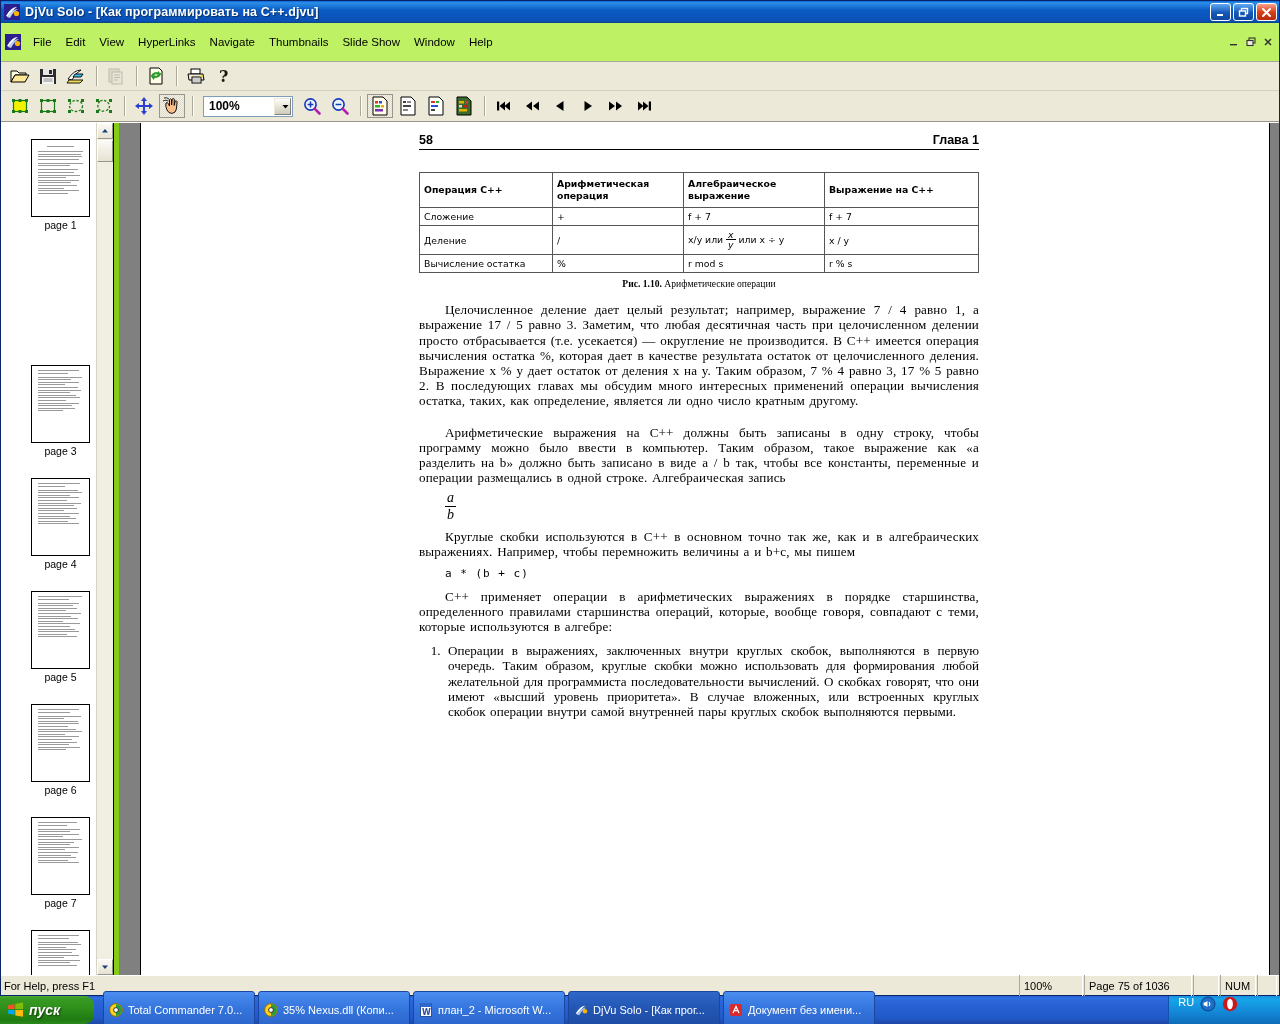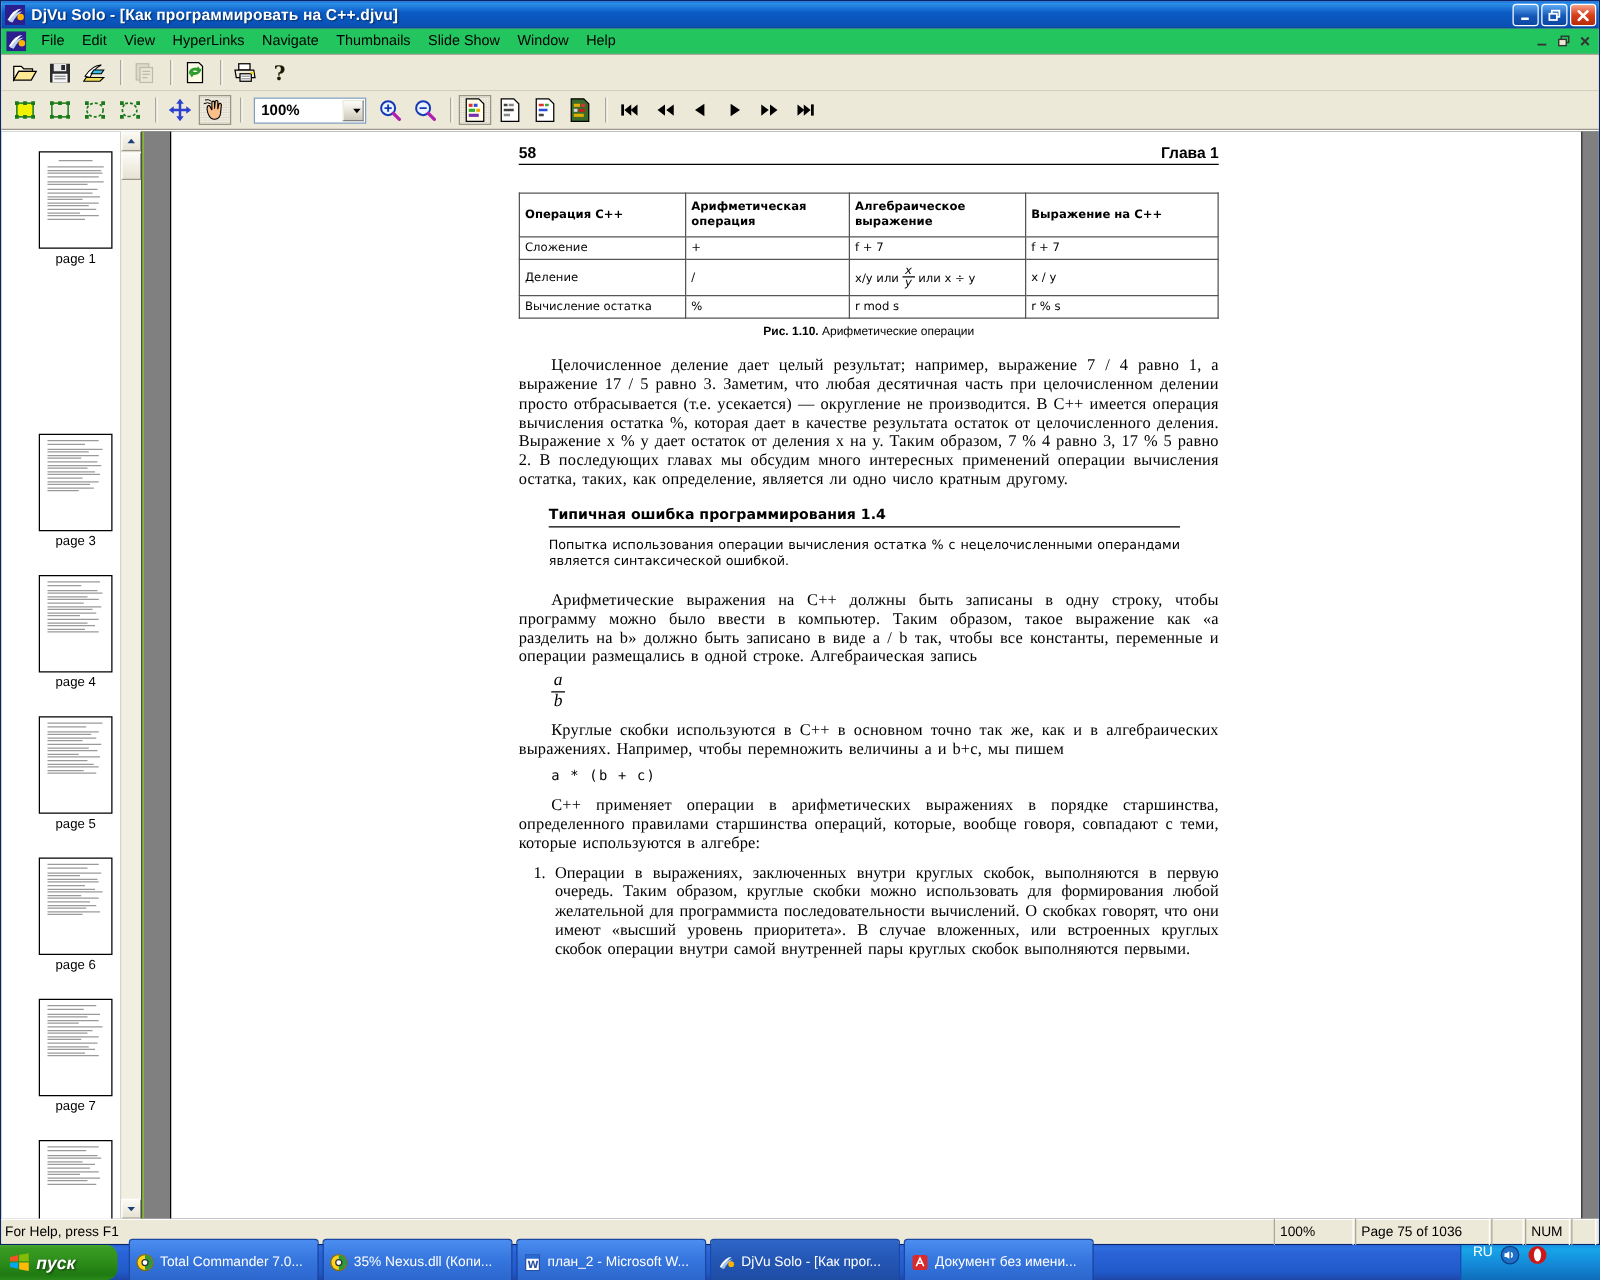--- a/index.html
+++ b/index.html
@@ -46,21 +46,21 @@
   .win-btn.close { background: linear-gradient(180deg,#f8a28a,#d8401a 50%,#b82a09); }
   .win-btn svg { display:block; }
 
   
   .app-icon {
     width: 16px; height: 16px; position: relative; flex: 0 0 auto;
   }
 
   
   #menubar {
-    height: 21px; background: #22c55e;
+    height: 39px; background: #bef264;
     display: flex; align-items: center;
     border-bottom: 1px solid #aca899;
     flex: 0 0 auto; padding-left: 2px;
   }
   #menubar .mdi-icon { width: 16px; height: 16px; margin: 0 5px 0 2px; }
   .menu-item {
     font-size: 11.5px; color: #000; padding: 2px 7px; white-space: nowrap;
   }
   .mdi-btns { margin-left: auto; display: flex; gap: 1px; padding-right: 3px; }
   .mdi-btn {
@@ -142,21 +142,21 @@
   .vscroll .sb-btn.down { bottom: 0; }
   .vscroll .sb-thumb {
     position: absolute; left: 0; width: 16px;
     background: linear-gradient(180deg,#fbfaf5,#e6e2d3);
     border: 1px solid #fff; border-right-color:#9a968a; border-bottom-color:#9a968a;
   }
 
   
   #docview {
     flex: 1 1 auto; background: #808080; position: relative; overflow: hidden;
-    border-left: 1px solid #84cc16;
+    border-left: 5px solid #84cc16;
   }
   #page {
     position: absolute; left: 21px; top: 0; width: 1130px; height: 100%;
     background: #fff; border: 1px solid #000; border-top: none; border-bottom: none;
   }
 
   
   #pagecontent {
     position: absolute; left: 278px; top: 10px; width: 560px;
     color: #000;
@@ -176,21 +176,21 @@
   table.optable th, table.optable td {
     border: 1px solid #555; padding: 3px 4px; text-align: left; vertical-align: middle;
   }
   table.optable th { font-weight: bold; line-height: 1.25; padding: 5px 4px 6px; }
   table.optable td { height: 18px; }
   table.optable tr.tall td { height: 29px; }
   .frac { display: inline-block; text-align: center; vertical-align: middle; font-style: italic; }
   .frac .num { display: block; border-bottom: 1px solid #000; padding: 0 2px; line-height: 1.05; }
   .frac .den { display: block; padding: 0 2px; line-height: 1.15; }
   .figcap {
-    text-align: center; font-family: Liberation Sans, sans-serif;
+    text-align: center; font-family: Liberation Serif, serif;
     font-size: 9.6px; margin-top: 5px;
   }
   .figcap b { font-weight: bold; }
 
   p.body {
     font-family: "Liberation Serif", serif;
     font-size: 13.1px; line-height: 15.2px;
     text-align: justify; margin: 0; text-indent: 26px;
     letter-spacing: .15px;
   }
@@ -776,24 +776,20 @@
               </tr>
             </tbody>
           </table>
 
           <div class="figcap">
             <b>Рис. 1.10.</b><span> Арифметические операции</span>
           </div>
 
           <p class="body tight" style="margin-top:13px">Целочисленное деление дает целый результат; например, выражение 7 / 4 равно 1, а выражение 17 / 5 равно 3. Заметим, что любая десятичная часть при целочисленном делении просто отбрасывается (т.е. усекается) — округление не производится. В С++ имеется операция вычисления остатка %, которая дает в качестве результата остаток от целочисленного деления. Выражение x % y дает остаток от деления x на y. Таким образом, 7 % 4 равно 3, 17 % 5 равно 2. В последующих главах мы обсудим много интересных применений операции вычисления остатка, таких, как определение, является ли одно число кратным другому.</p>
 
-          <div class="errbox">
-            <h4>Типичная ошибка программирования 1.4</h4>
-            <p>Попытка использования операции вычисления остатка % с нецелочисленными операндами является синтаксической ошибкой.</p>
-          </div>
 
           <p class="body tight spaced" style="margin-top:16px">Арифметические выражения на C++ должны быть записаны в одну строку, чтобы программу можно было ввести в компьютер. Таким образом, такое выражение как «a разделить на b» должно быть записано в виде a / b так, чтобы все константы, переменные и операции размещались в одной строке. Алгебраическая запись</p>
 
           <div class="bigfrac">
             <span class="frac" style="font-size:14px">
               <span class="num">a</span>
               <span class="den">b</span>
             </span>
           </div>
 

